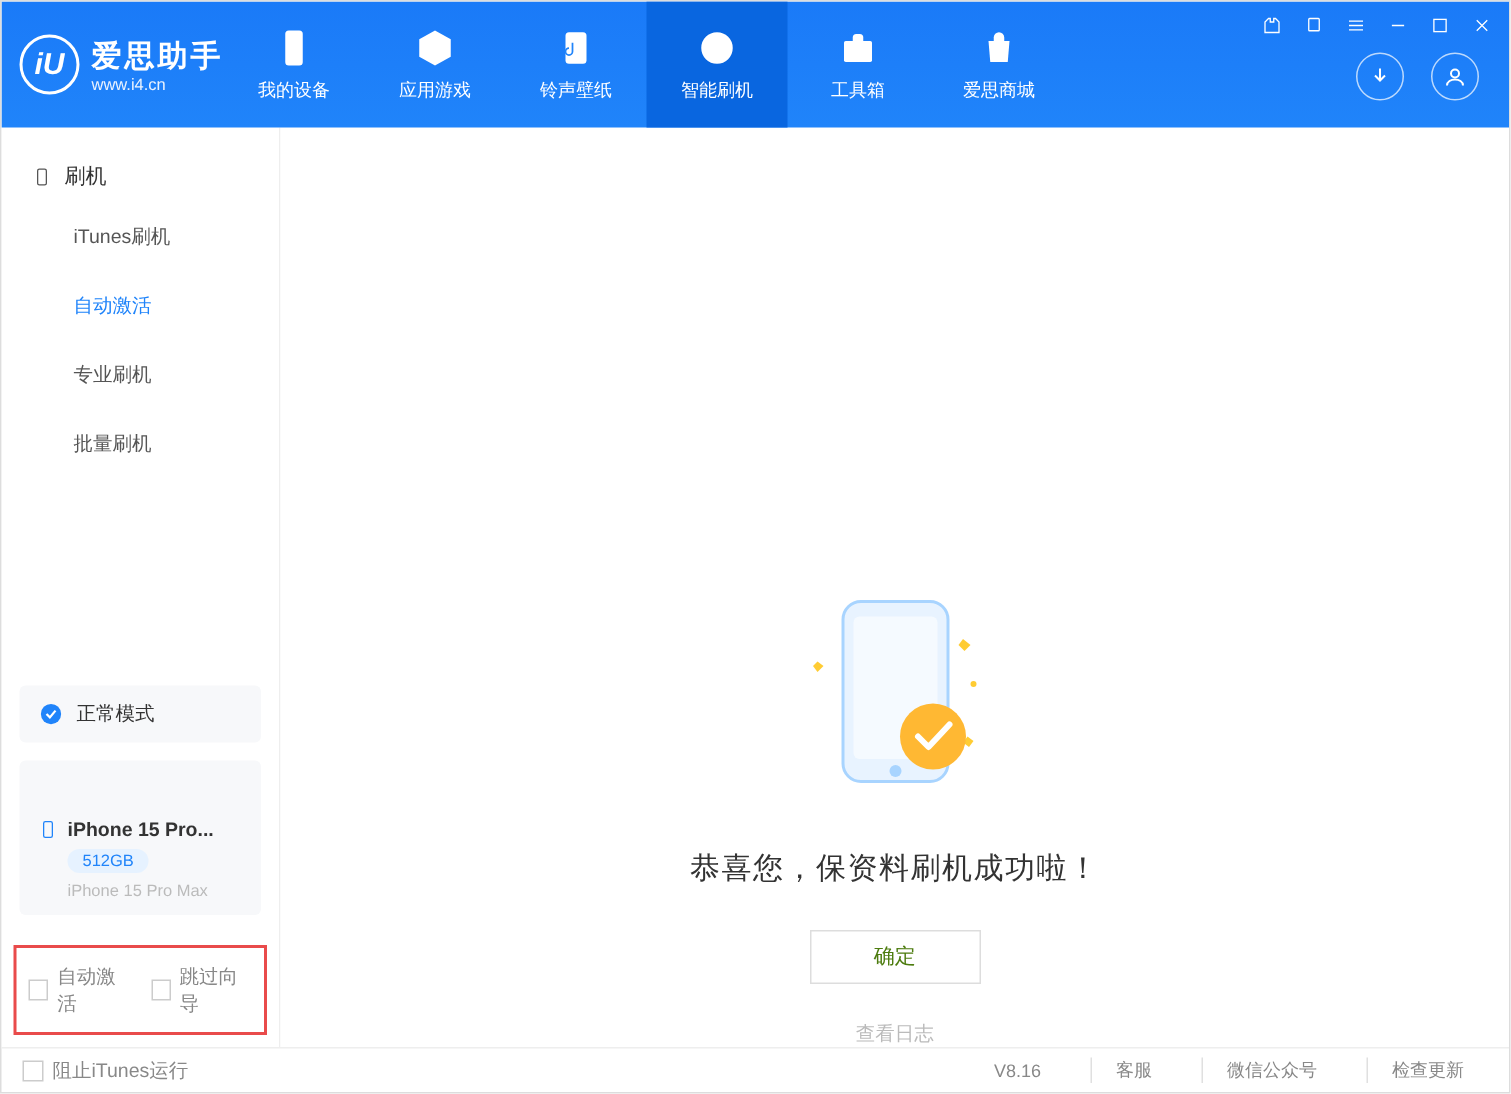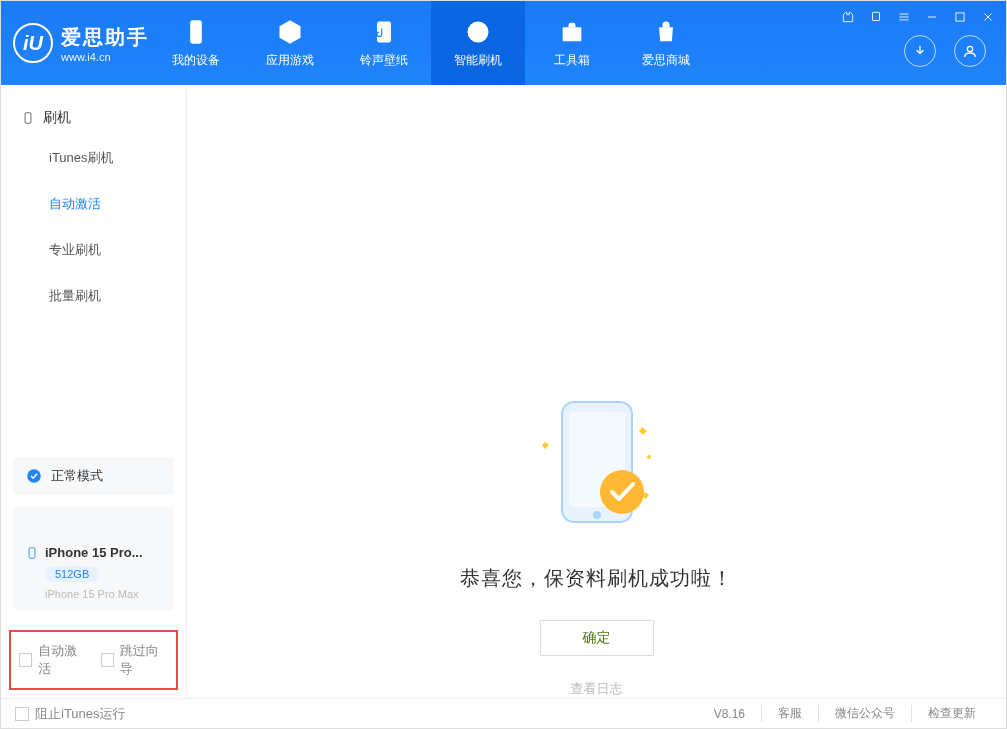--- a/index.html
+++ b/index.html
@@ -60,21 +60,21 @@
     
     .content { flex: 1; display: flex; flex-direction: column; align-items: center; justify-content: flex-end; background: #fff; }
     .phone-illustration { margin-bottom: 24px; }
     .success-title { font-size: 20px; color: #333; margin-bottom: 28px; letter-spacing: 1px; }
     .confirm-btn { padding: 8px 42px; border: 1px solid #ddd; background: #fff; color: #4d7c0f; font-size: 14px; cursor: pointer; margin-bottom: 24px; }
     .view-log { font-size: 13px; color: #bbb; cursor: pointer; }
     
     
     .footer { height: 30px; border-top: 1px solid #eee; display: flex; align-items: center; padding: 0 14px; font-size: 12px; color: #888; }
     .footer-left { display: flex; align-items: center; gap: 6px; }
-    .footer-right { margin-left: auto; display: flex; align-items: center; gap: 0; }
+    .footer-right { margin-left: auto; display: flex; align-items: center; gap: 17px; }
     .footer-item { padding: 0 16px; cursor: pointer; border-left: 1px solid #e0e0e0; }
     .footer-item:first-child { border-left: none; }
   </style>
 </head>
 <body>
 
 <div class="header">
   <div class="logo">
     <div class="logo-icon">iU</div>
     <div class="logo-text">

